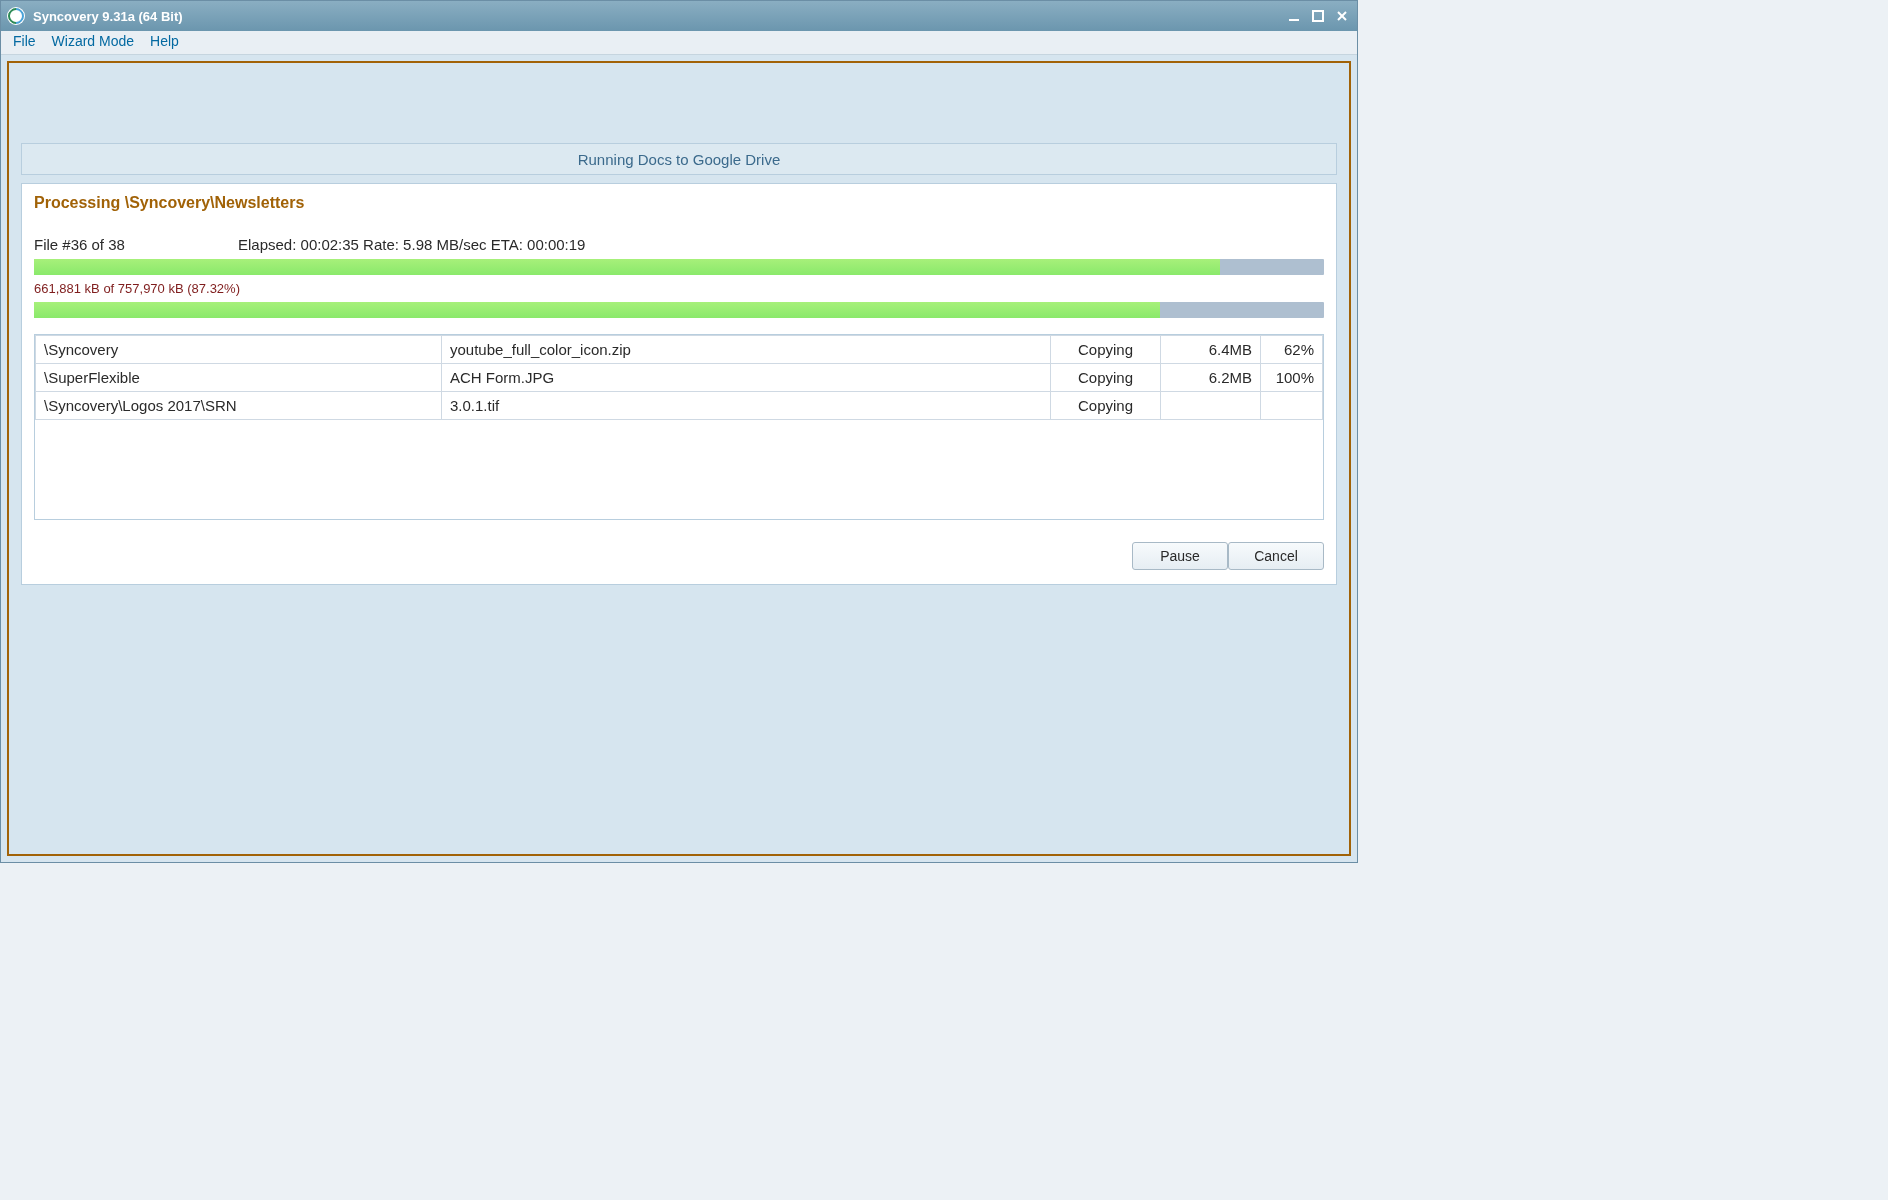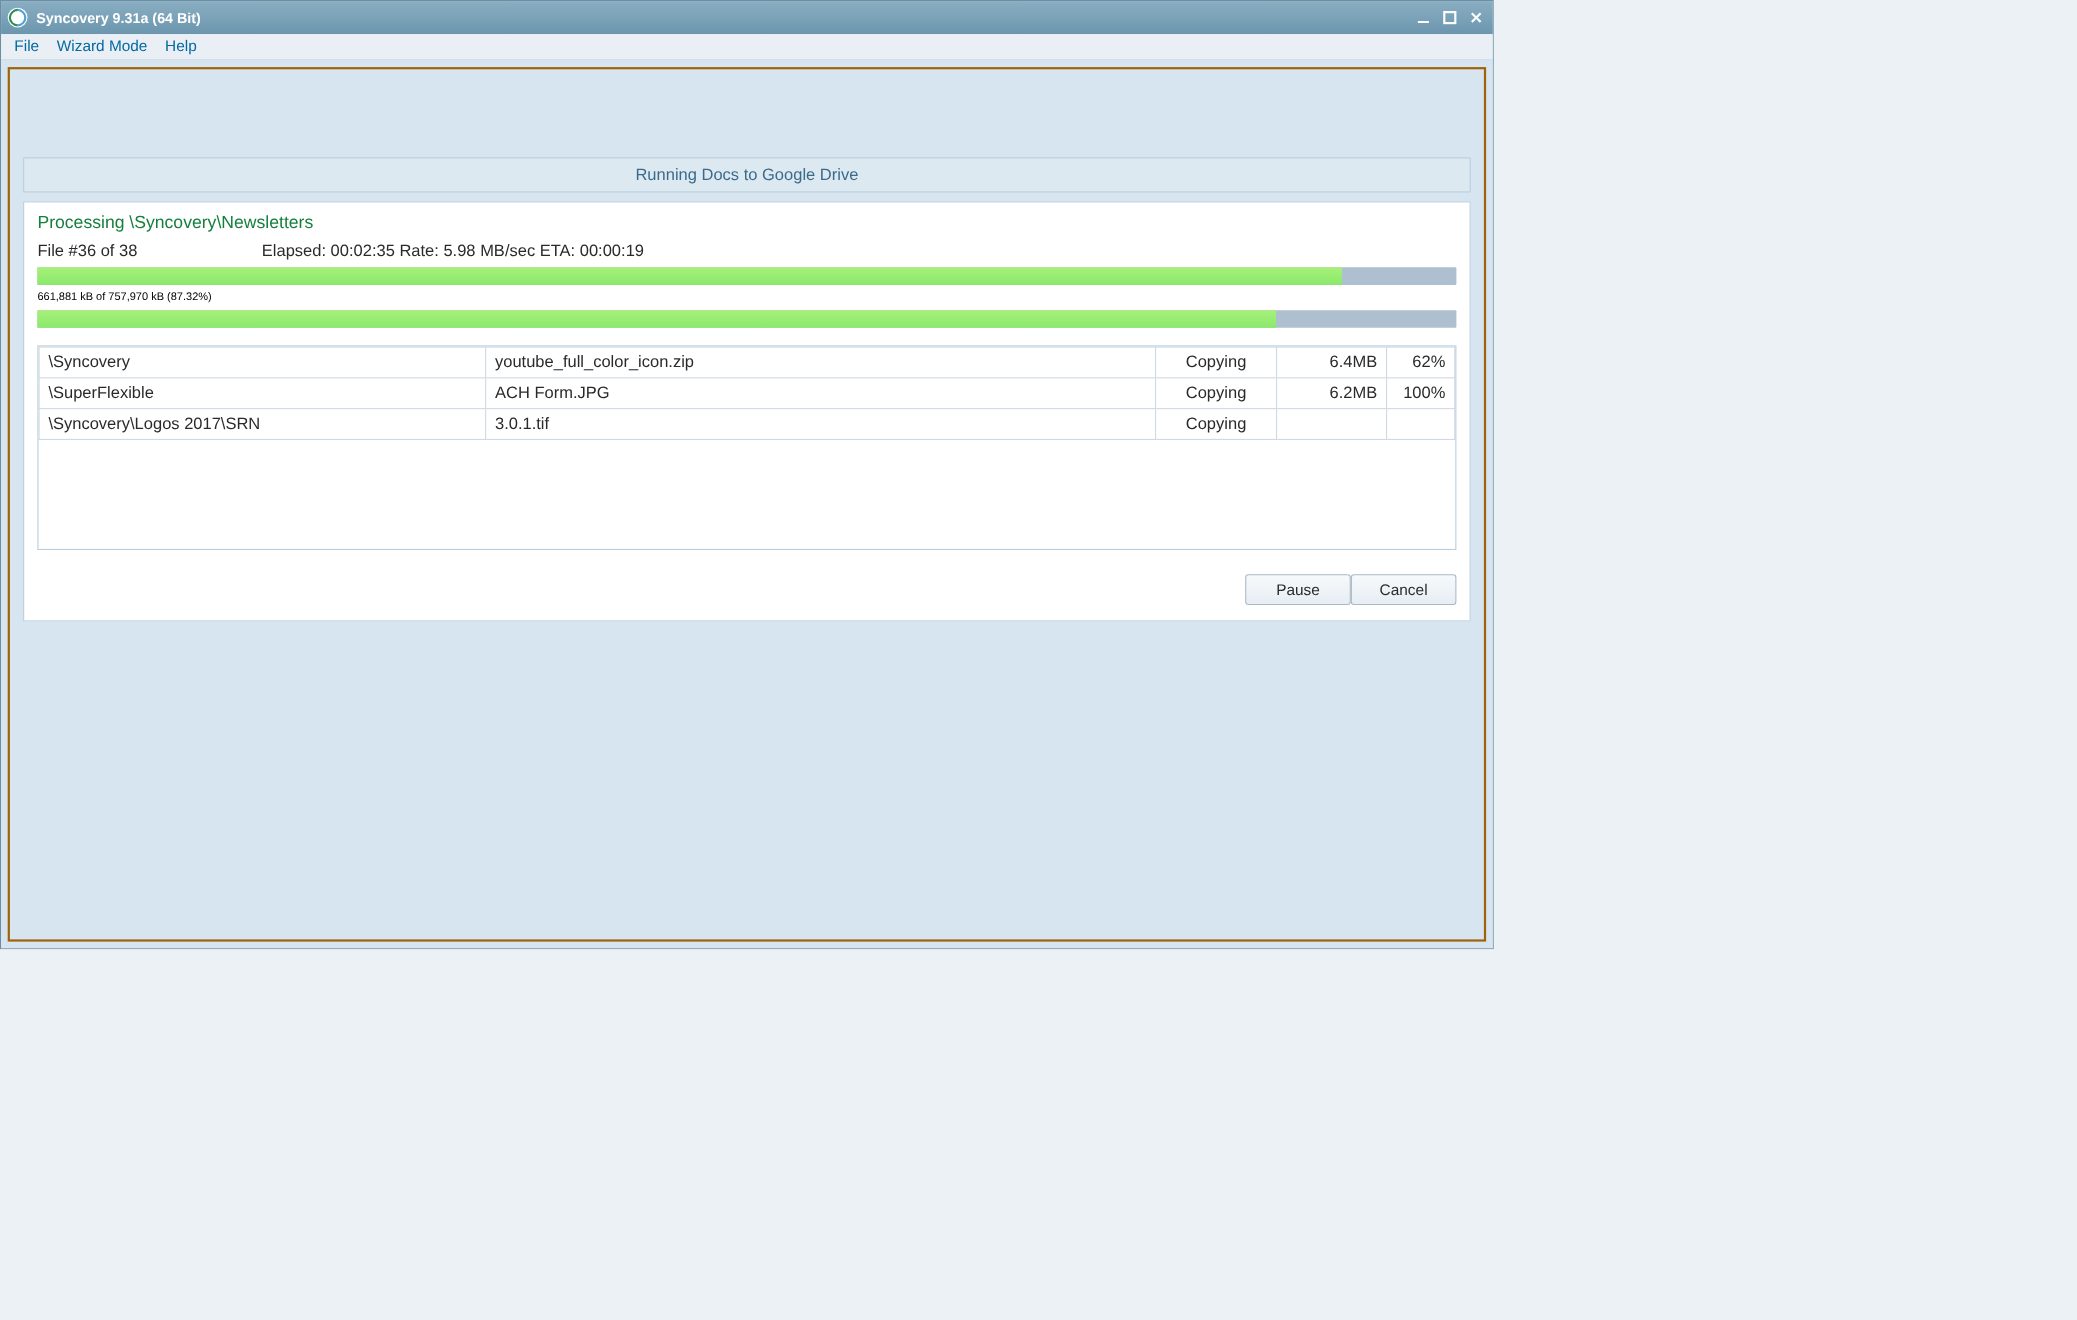--- a/index.html
+++ b/index.html
@@ -95,45 +95,45 @@
     margin-top: 8px;
     border: 1px solid #b8cede;
     background: #ffffff;
     padding: 10px 12px 14px 12px;
     display:flex;
     flex-direction:column;
     gap: 4px;
   }
   .proc-line {
     font-size: 16px;
-    font-weight: 400;
-    color: #15803d;
-    margin-bottom: 4px;
+    font-weight: 700;
+    color: #a16207;
+    margin-bottom: 20px;
   }
   .stats-line {
     font-size: 15px;
     color: #2a2a2a;
     display:flex;
     gap: 12px;
   }
   .stats-line .s1 { width: 192px; }
   .progressbar {
     height: 16px;
     background: #aebfd0;
     margin-top: 2px;
     position: relative;
     border-radius: 1px;
   }
   .progressbar .fill {
     position:absolute; left:0; top:0; bottom:0;
     background: linear-gradient(#a7f07a, #8ae96b);
   }
   .pbar-label {
-    font-size: 10px;
-    color: #000000;
+    font-size: 13px;
+    color: #7f1d1d;
     margin-top: 2px;
   }
   
   .files-block {
     margin-top: 12px;
     border: 1px solid #b8cede;
     background: #ffffff;
     height: 186px;
   }
   .files-table {

